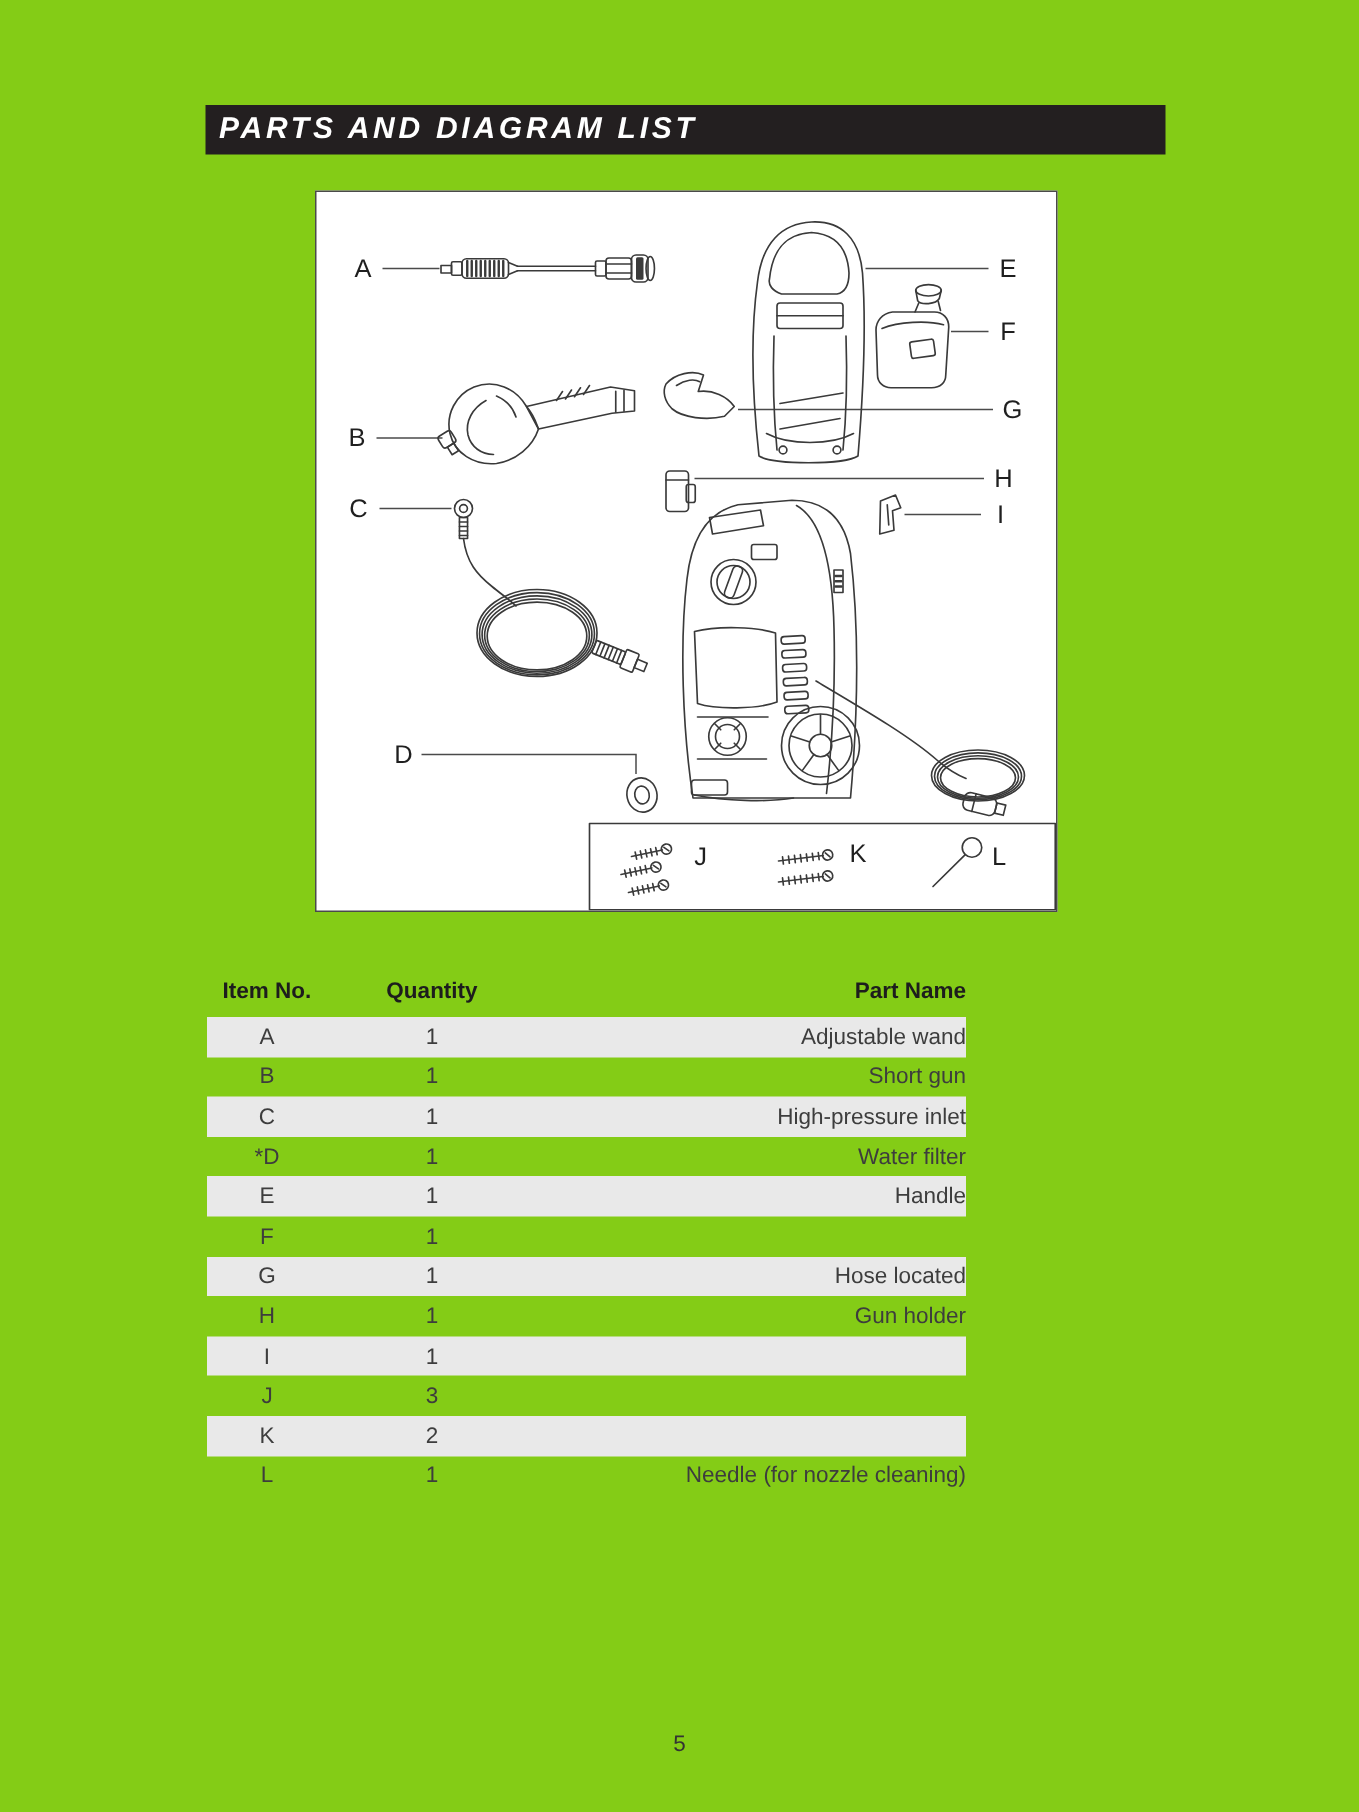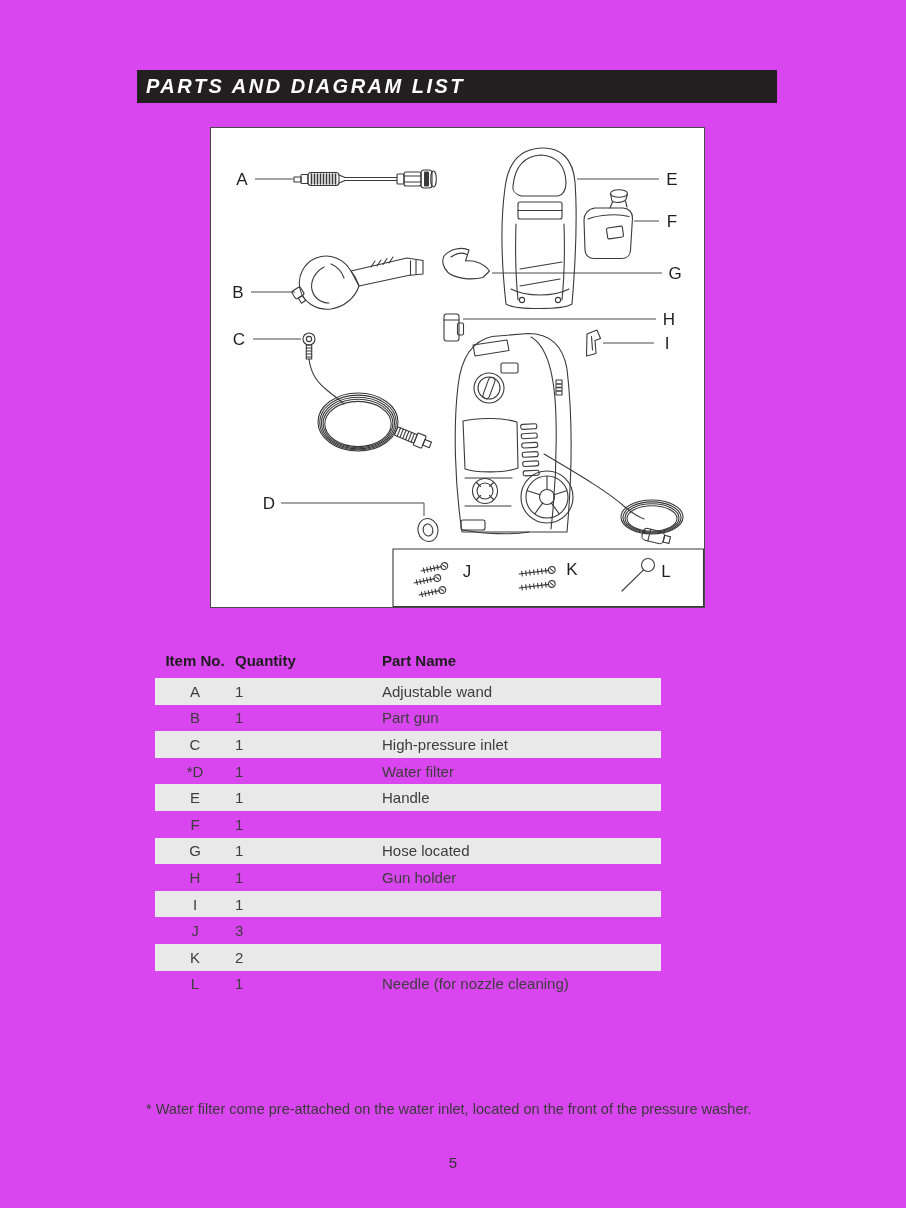--- a/index.html
+++ b/index.html
@@ -1,17 +1,17 @@
 <!DOCTYPE html>
 <html><head>
 <meta charset="utf-8">
 <style>
   * { margin:0; padding:0; box-sizing:border-box; }
   body { background:#ffffff; font-family:"Liberation Sans", sans-serif; }
-  .page { position:relative; width:906px; height:1208px; background:#d946ef; overflow:hidden; }
+  .page { position:relative; width:906px; height:1208px; background:#84cc16; overflow:hidden; }
 
   
   .header-bar {
     position:absolute; left:137px; top:70px; width:640px; height:33px;
     background:#231f20; display:flex; align-items:center;
   }
   .header-title {
     color:#ffffff; font-weight:bold; font-style:italic;
     font-size:20px; letter-spacing:2.5px; padding-left:9px; white-space:nowrap;
   }
@@ -26,34 +26,34 @@
     position:absolute; transform:translate(-50%,-50%);
     font-size:17px; color:#1f1f1f; line-height:1;
   }
   .lineart { stroke:#3a3a3a; fill:none; stroke-width:1.1; stroke-linecap:round; stroke-linejoin:round; }
   .leader  { stroke:#4a4a4a; fill:none; stroke-width:1; }
   .ribs    { stroke:#3a3a3a; stroke-width:1.6; }
   .fillDark{ fill:#3a3a3a; stroke:none; }
   .boxfill { fill:#ffffff; }
 
   
-  .parts-table { position:absolute; left:155px; top:649px; width:506px; }
+  .parts-table { position:absolute; left:138px; top:649px; width:506px; }
   .t-head {
     display:grid; grid-template-columns:80px 140px 1fr;
     font-weight:bold; font-size:15px; color:#1d1d1d; height:22px;
     align-items:center; margin-bottom:7px;
   }
   .t-row {
     display:grid; grid-template-columns:80px 140px 1fr;
     height:26.6px; align-items:center; font-size:15px; color:#3d3d3d;
   }
   .t-row.alt { background:#e9e9e9; }
   .c1 { text-align:center; }
-  .c2 { }
-  .c3 { text-align:left; padding-left:7px; }
+  .c2 { text-align:center; }
+  .c3 { text-align:right; padding-left:7px; }
 
   
   .footnote {
     position:absolute; left:146px; top:1101px; width:690px;
     font-size:14.5px; color:#3a3a3a;
   }
   .page-number {
     position:absolute; left:0; top:1154px; width:906px;
     text-align:center; font-size:15px; color:#333333;
   }
@@ -276,21 +276,21 @@
       <div class="c3">Part Name</div>
     </div>
     <div class="t-row alt">
       <div class="c1">A</div>
       <div class="c2">1</div>
       <div class="c3">Adjustable wand</div>
     </div>
     <div class="t-row">
       <div class="c1">B</div>
       <div class="c2">1</div>
-      <div class="c3">Part gun</div>
+      <div class="c3">Short gun</div>
     </div>
     <div class="t-row alt">
       <div class="c1">C</div>
       <div class="c2">1</div>
       <div class="c3">High-pressure inlet</div>
     </div>
     <div class="t-row">
       <div class="c1">*D</div>
       <div class="c2">1</div>
       <div class="c3">Water filter</div>
@@ -326,17 +326,16 @@
       <div class="c1">K</div>
       <div class="c2">2</div>
     </div>
     <div class="t-row">
       <div class="c1">L</div>
       <div class="c2">1</div>
       <div class="c3">Needle (for nozzle cleaning)</div>
     </div>
   </div>
 
-  <div class="footnote">* Water filter come pre-attached on the water inlet, located on the front of the pressure washer.</div>
 
   <div class="page-number">5</div>
 
 </div>
 
 </body></html>

